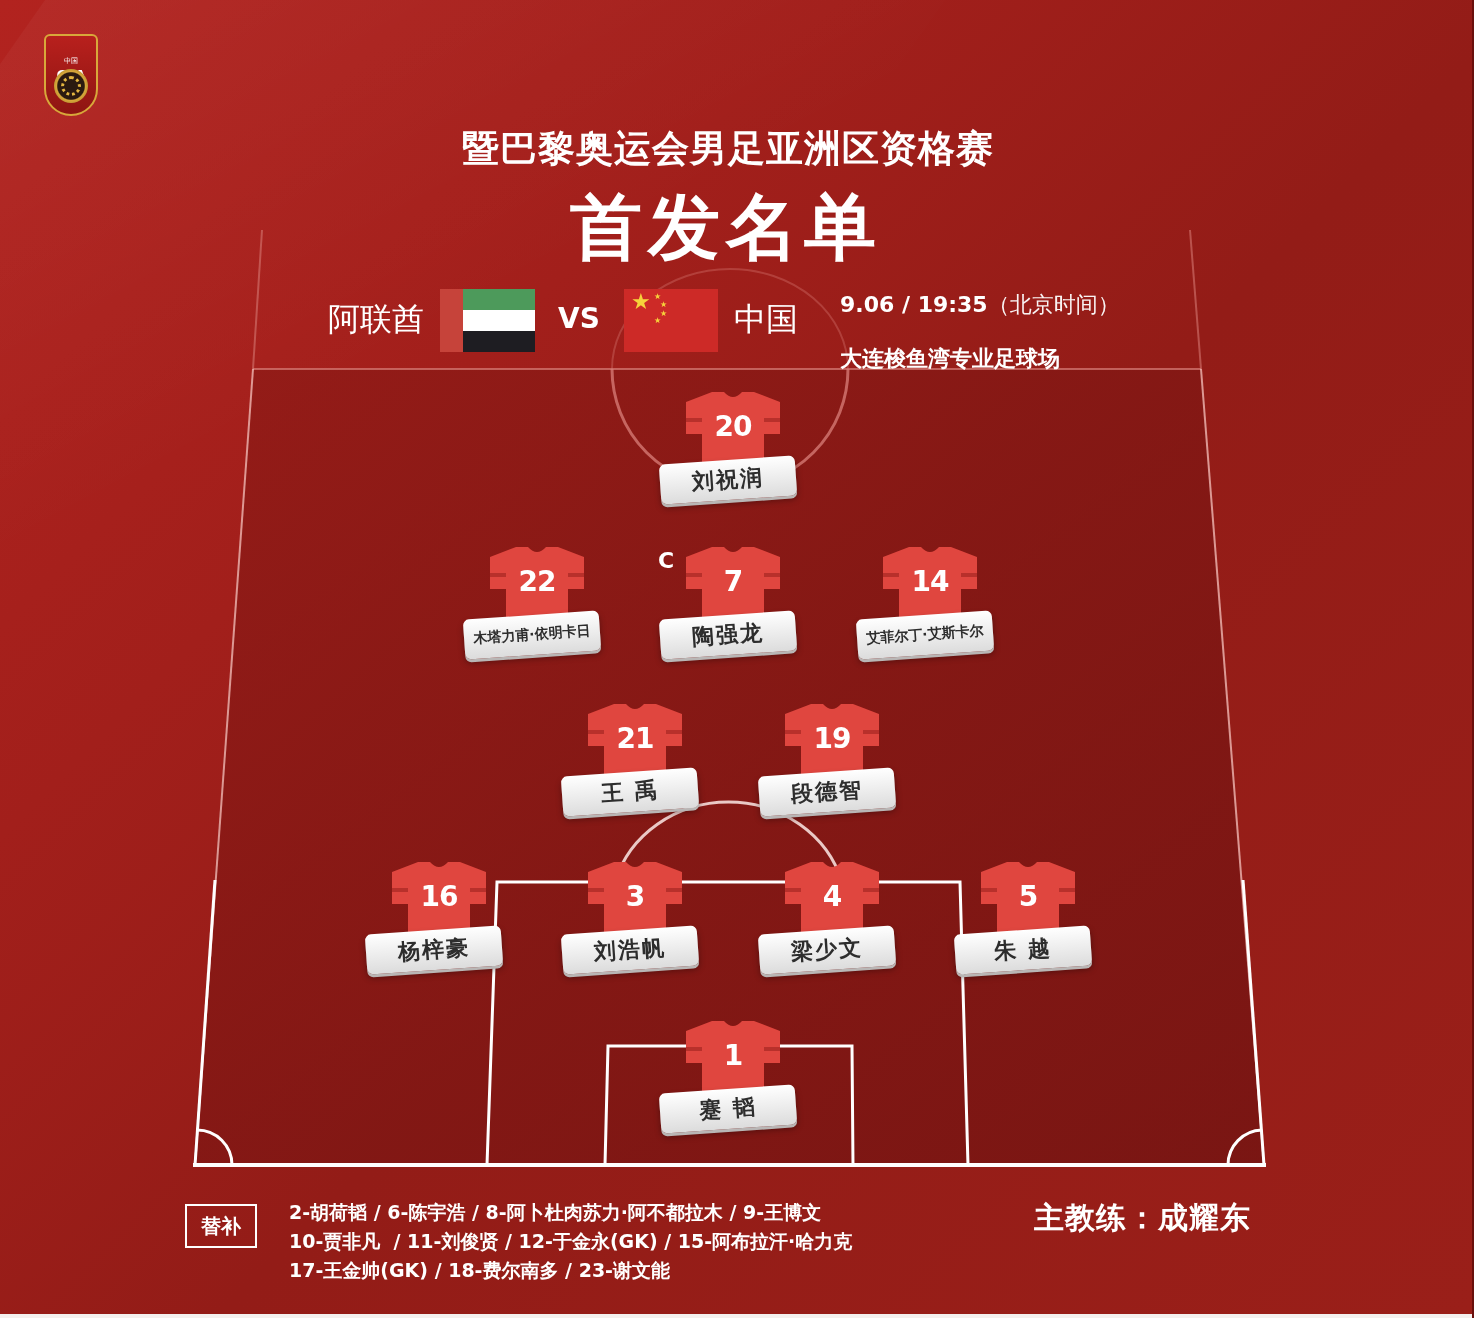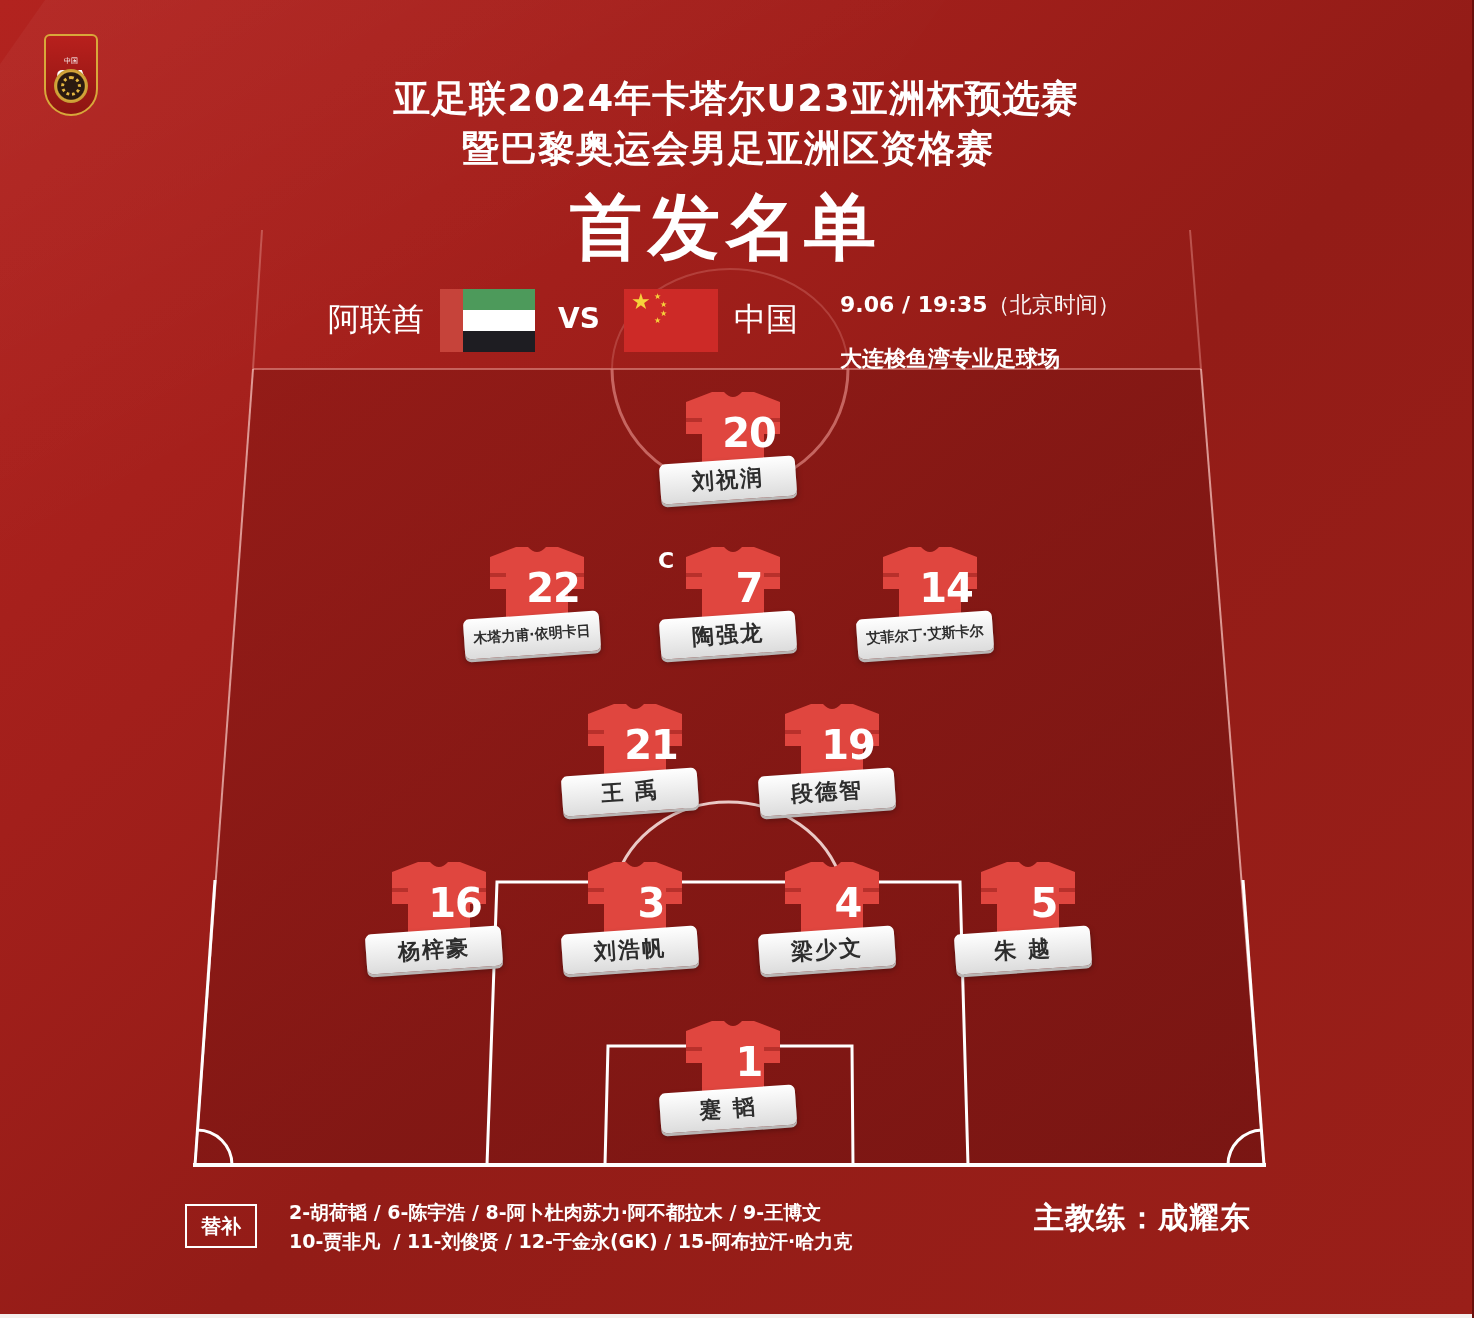--- a/index.html
+++ b/index.html
@@ -55,21 +55,21 @@
   .datetime .tz { font-weight: normal; opacity: 0.95; }
   .venue { position: absolute; left: 840px; top: 324px; color: #fff; font-size: 22px; font-weight: bold; margin-top: 20px; }
 
   
   .field { position: absolute; left: 0; top: 0; width: 1474px; height: 1318px; }
 
   
   .player { position: absolute; width: 150px; height: 140px; }
   .shirt { position: absolute; left: 24px; top: 0; width: 102px; height: 95px; }
   .shirt svg { width: 102px; height: 95px; display: block; }
-  .shirt-num { position: absolute; left: 40px; top: 22px; width: 102px; text-align: center; color: #fff; font-size: 40px; font-weight: bold; letter-spacing: -1px; }
+  .shirt-num { position: absolute; left: 24px; top: 22px; width: 102px; text-align: center; color: #fff; font-size: 28px; font-weight: bold; letter-spacing: -1px; }
   .nameplate {
     position: absolute; left: 2px; top: 72px; width: 136px; height: 40px;
     background: linear-gradient(#ffffff, #dcdcdc);
     border-radius: 6px;
     box-shadow: 0 3px 0 #b9b6b5, 0 4px 6px rgba(0,0,0,0.35);
     transform: rotate(-4deg);
     display: flex; align-items: center; justify-content: center;
     color: #2d2d2d; font-size: 22px; font-weight: bold; letter-spacing: 2px;
   }
   .nameplate.small { font-size: 14px; letter-spacing: 0px; }
@@ -120,21 +120,20 @@
     <path d="M 1262 1130 A 35 35 0 0 0 1228 1165" stroke="#ffffff" stroke-width="3" fill="none"></path>
   </svg>
 
   <div class="crest">
     <div class="crest-text">CFA</div>
     <div class="crest-sub">中国</div>
     <div class="crest-ball"></div>
     <div class="crest-dragon"></div>
   </div>
 
-  <div class="title1">亚足联2024年卡塔尔U23亚洲杯预选赛</div>
   <div class="title2">暨巴黎奥运会男足亚洲区资格赛</div>
   <div class="title3">首发名单</div>
 
   <div class="team-left">阿联酋</div>
   <div class="flag-uae">
     <div class="r"></div>
       <div class="g"></div>
       <div class="w"></div>
       <div class="b"></div>
   </div>
@@ -304,16 +303,17 @@
         </svg>
     </div>
     <div class="shirt-num">1</div>
     <div class="nameplate">蹇 韬</div>
   </div>
 
   <div class="subs-box">替补</div>
   <div class="subs-lines">
     <div>2-胡荷韬 / 6-陈宇浩 / 8-阿卜杜肉苏力·阿不都拉木 / 9-王博文</div>
     <div style="white-space:pre;">10-贾非凡  / 11-刘俊贤 / 12-于金永(GK) / 15-阿布拉汗·哈力克</div>
+    <div>17-王金帅(GK) / 18-费尔南多 / 23-谢文能</div>
   </div>
   <div class="coach">主教练：成耀东</div>
 </div>
 <div class="edge-right"></div>
 
 </body></html>

